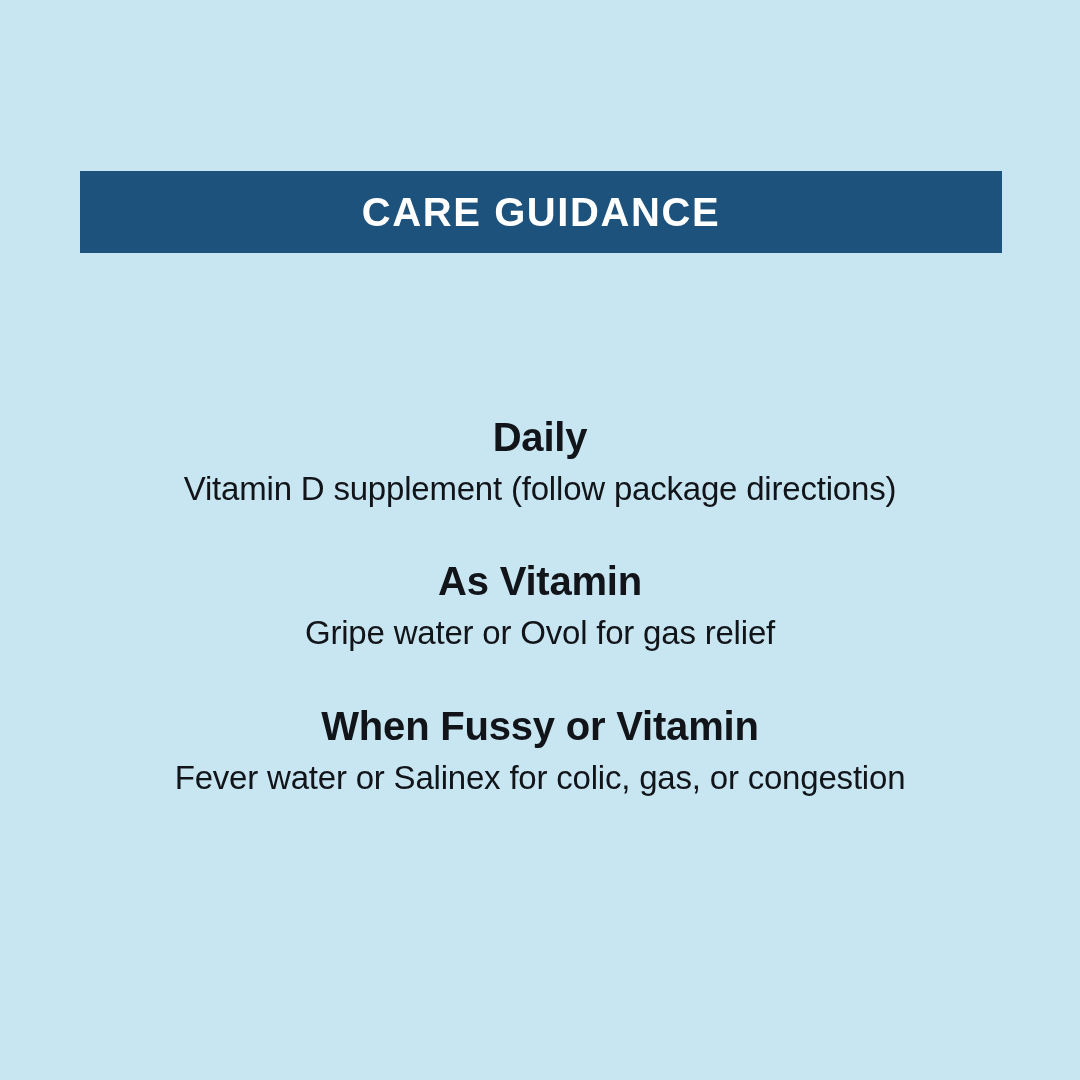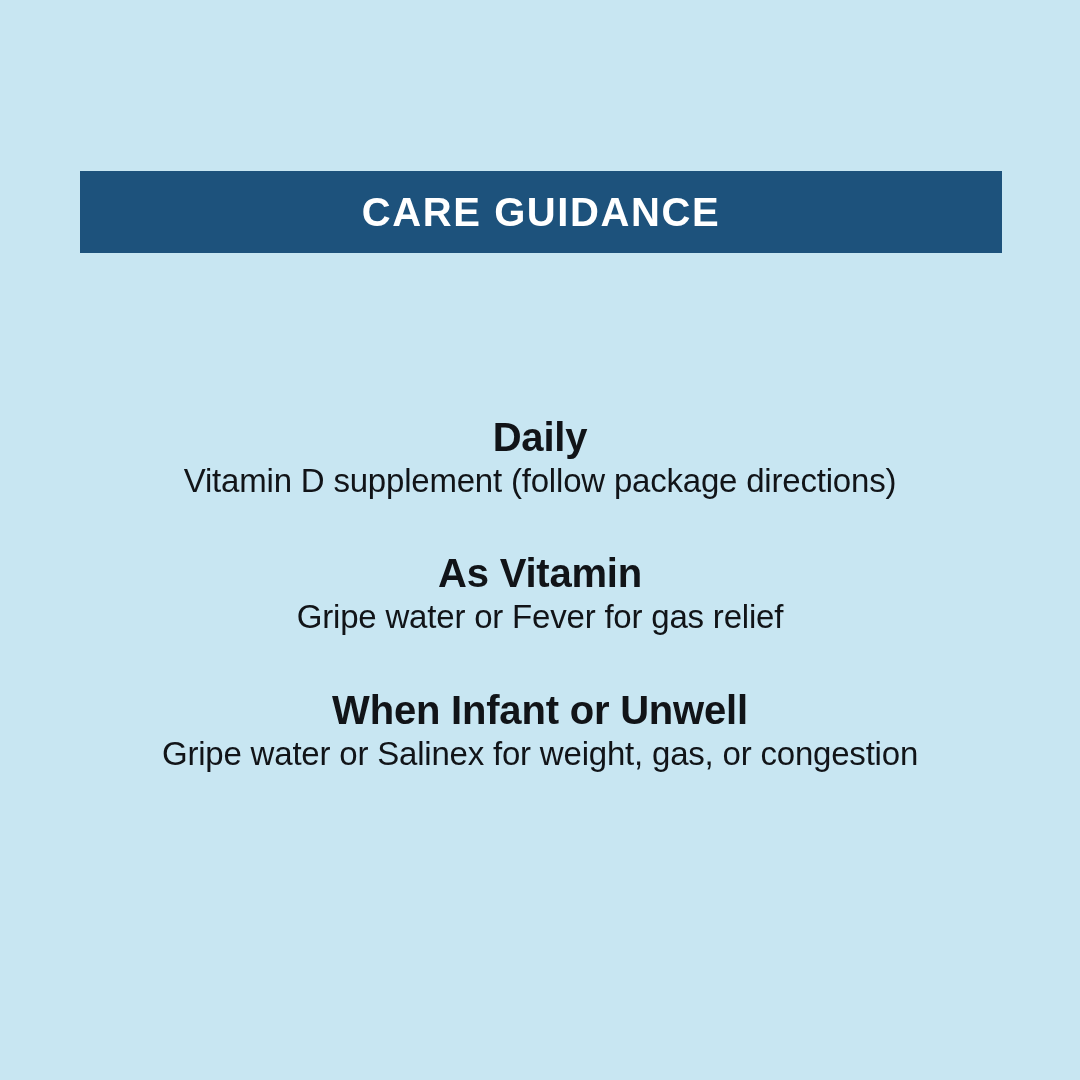--- a/index.html
+++ b/index.html
@@ -70,44 +70,44 @@
     letter-spacing: -0.2px;
     white-space: nowrap;
   }
   .section-detail {
     font-size: 33px;
     font-weight: normal;
     color: #111418;
     line-height: 1.2;
     letter-spacing: -0.2px;
     white-space: nowrap;
-    margin-top: 0;
+    margin-top: 8px;
   }
 </style>
 </head>
 <body>
 
 <div id="card">
 
   <div id="header-banner">
     <div id="header-title">CARE GUIDANCE</div>
   </div>
 
   <div id="sections">
 
     <div class="section">
       <div class="section-heading">Daily</div>
       <div class="section-detail">Vitamin D supplement (follow package directions)</div>
     </div>
 
     <div class="section">
       <div class="section-heading">As Vitamin</div>
-      <div class="section-detail">Gripe water or Fever for gas relief</div>
+      <div class="section-detail">Gripe water or Ovol for gas relief</div>
     </div>
 
     <div class="section">
-      <div class="section-heading">When Infant or Unwell</div>
-      <div class="section-detail">Gripe water or Salinex for weight, gas, or congestion</div>
+      <div class="section-heading">When Fussy or Vitamin</div>
+      <div class="section-detail">Fever water or Salinex for colic, gas, or congestion</div>
     </div>
 
 
   </div>
 </div>
 
 </body></html>

